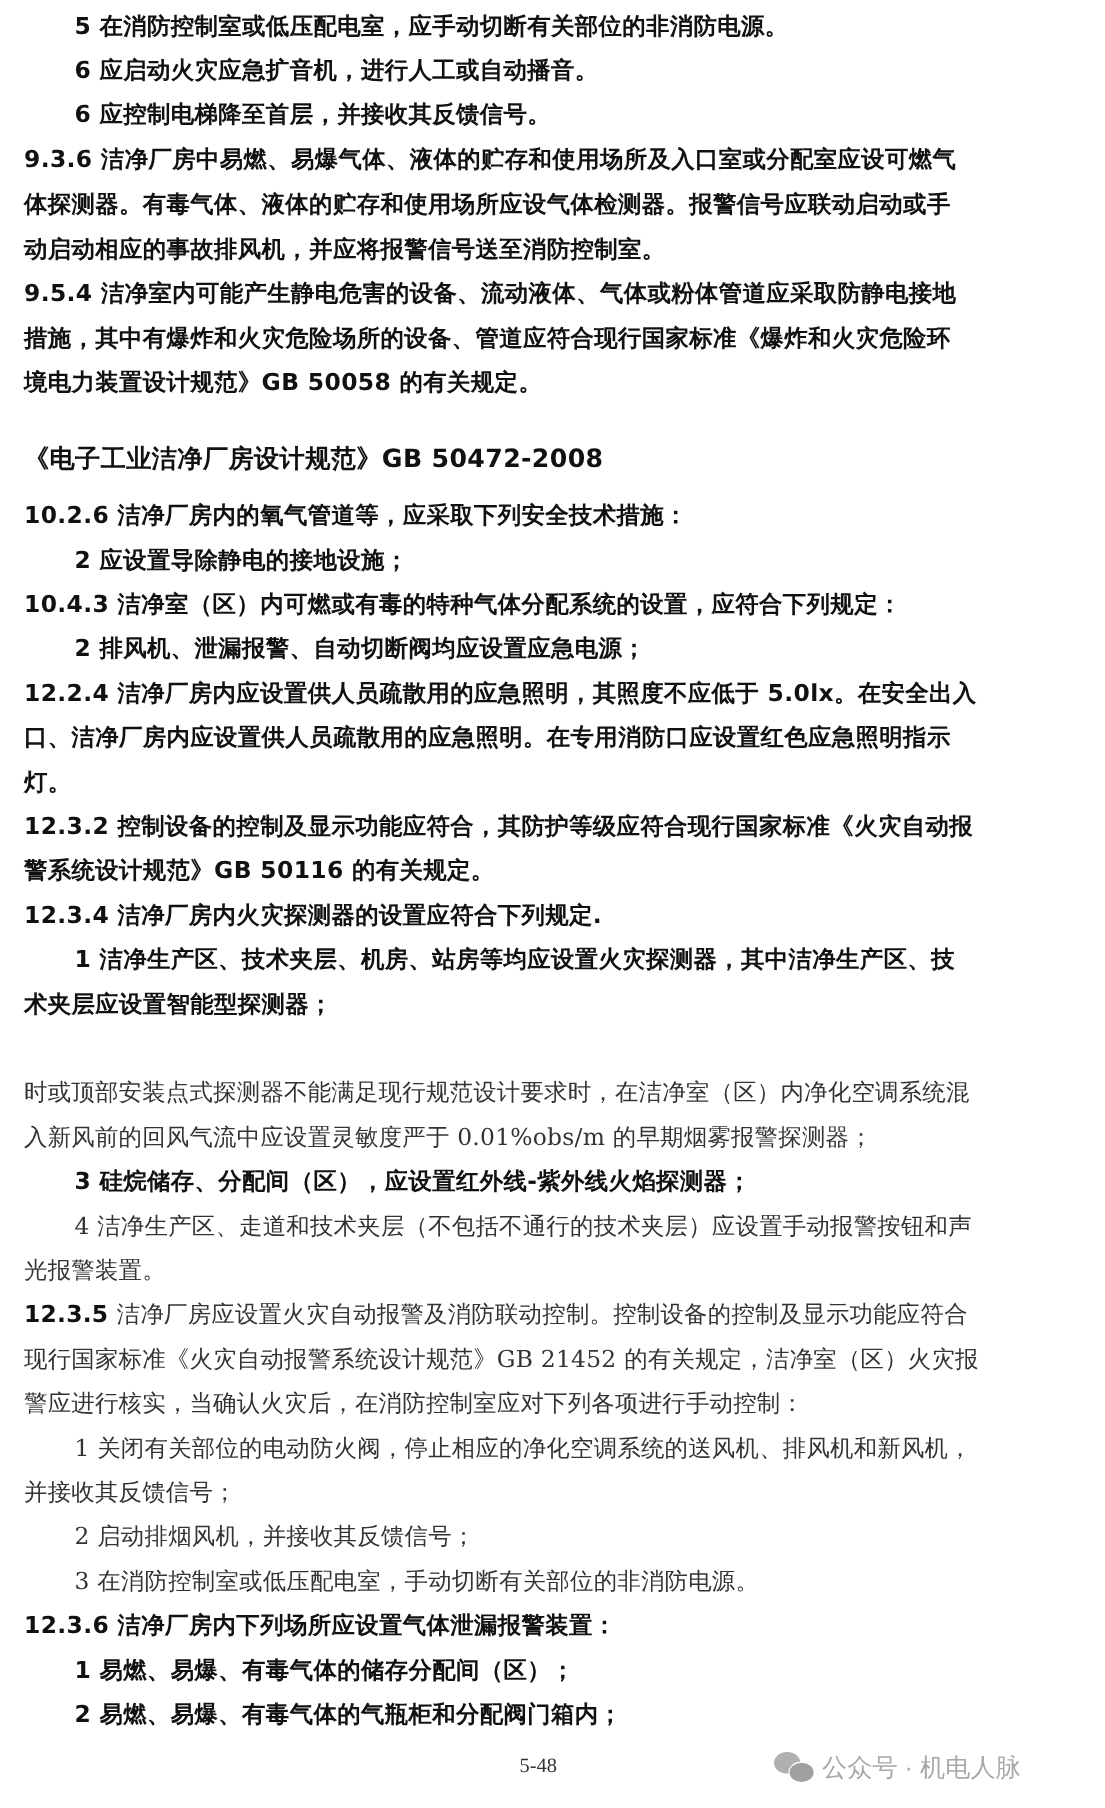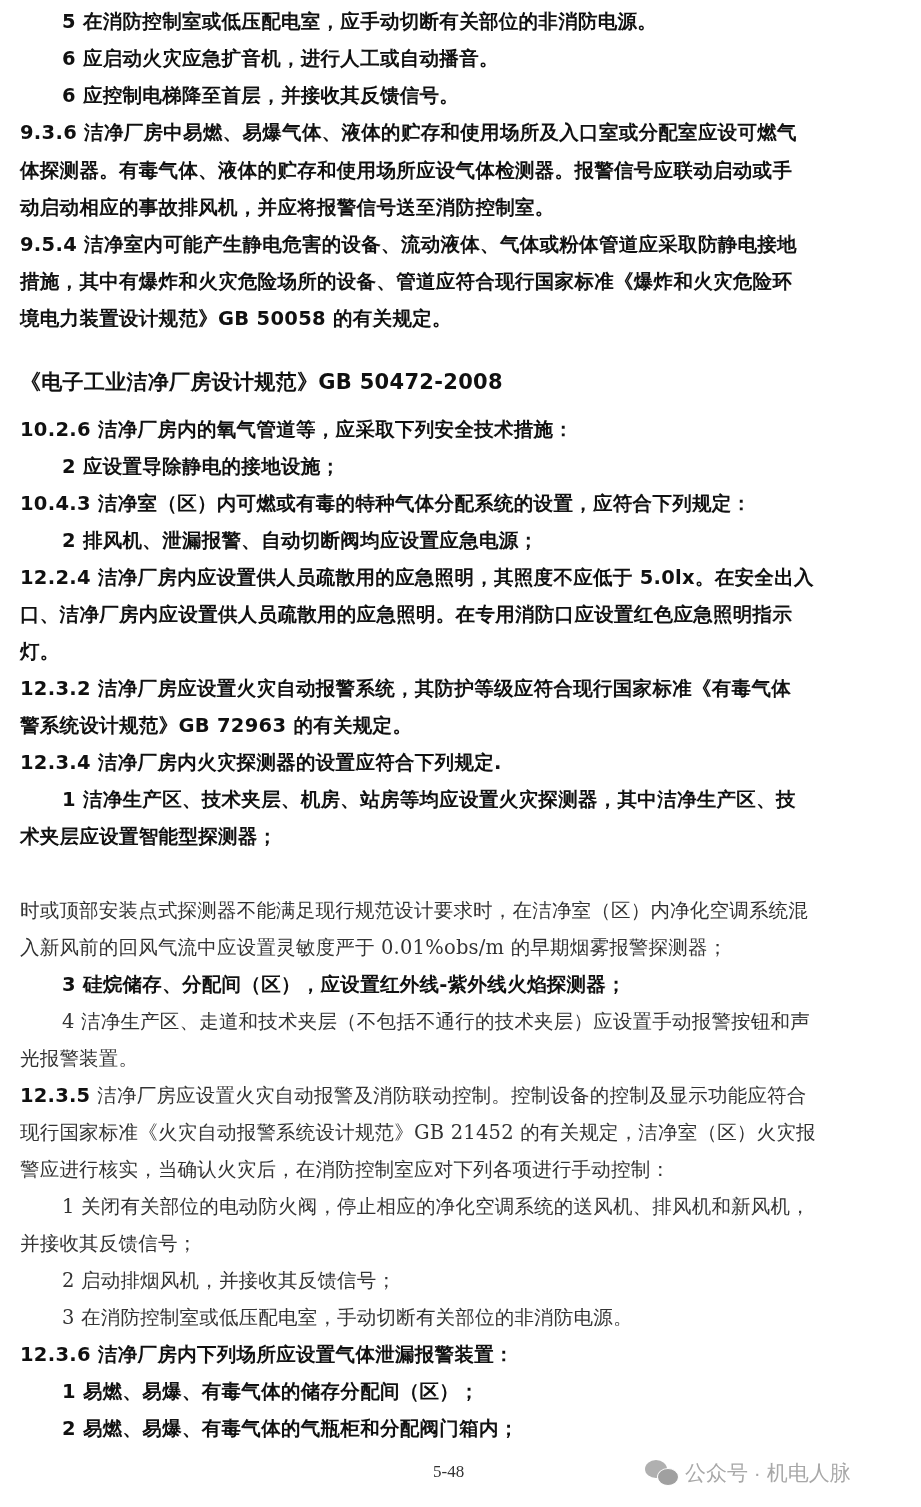--- a/index.html
+++ b/index.html
@@ -45,22 +45,22 @@
     <div class="line heiti" style="top: 270px;">措施，其中有爆炸和火灾危险场所的设备、管道应符合现行国家标准《爆炸和火灾危险环</div>
     <div class="line heiti" style="top: 307px;">境电力装置设计规范》GB 50058 的有关规定。</div>
     <div class="line heiti title" style="top: 370px;">《电子工业洁净厂房设计规范》GB 50472-2008</div>
     <div class="line heiti" style="top: 418px;">10.2.6 洁净厂房内的氧气管道等，应采取下列安全技术措施：</div>
     <div class="line heiti indent" style="top: 455px;">2 应设置导除静电的接地设施；</div>
     <div class="line heiti" style="top: 492px;">10.4.3 洁净室（区）内可燃或有毒的特种气体分配系统的设置，应符合下列规定：</div>
     <div class="line heiti indent" style="top: 529px;">2 排风机、泄漏报警、自动切断阀均应设置应急电源；</div>
     <div class="line heiti" style="top: 566px;">12.2.4 洁净厂房内应设置供人员疏散用的应急照明，其照度不应低于 5.0lx。在安全出入</div>
     <div class="line heiti" style="top: 603px;">口、洁净厂房内应设置供人员疏散用的应急照明。在专用消防口应设置红色应急照明指示</div>
     <div class="line heiti" style="top: 640px;">灯。</div>
-    <div class="line heiti" style="top: 677px;">12.3.2 洁净厂房应设置火灾自动报警系统，其防护等级应符合现行国家标准《有毒气体</div>
-    <div class="line heiti" style="top: 714px;">警系统设计规范》GB 72963 的有关规定。</div>
+    <div class="line heiti" style="top: 677px;">12.3.2 控制设备的控制及显示功能应符合，其防护等级应符合现行国家标准《火灾自动报</div>
+    <div class="line heiti" style="top: 714px;">警系统设计规范》GB 50116 的有关规定。</div>
     <div class="line heiti" style="top: 751px;">12.3.4 洁净厂房内火灾探测器的设置应符合下列规定.</div>
     <div class="line heiti indent" style="top: 788px;">1 洁净生产区、技术夹层、机房、站房等均应设置火灾探测器，其中洁净生产区、技</div>
     <div class="line heiti" style="top: 825px;">术夹层应设置智能型探测器；</div>
     <div class="line songti" style="top: 899px;">时或顶部安装点式探测器不能满足现行规范设计要求时，在洁净室（区）内净化空调系统混</div>
     <div class="line songti" style="top: 936px;">入新风前的回风气流中应设置灵敏度严于 0.01%obs/m 的早期烟雾报警探测器；</div>
     <div class="line heiti indent" style="top: 973px;">3 硅烷储存、分配间（区），应设置红外线-紫外线火焰探测器；</div>
     <div class="line songti indent" style="top: 1010px;">4 洁净生产区、走道和技术夹层（不包括不通行的技术夹层）应设置手动报警按钮和声</div>
     <div class="line songti" style="top: 1047px;">光报警装置。</div>
     <div class="line songti" style="top: 1084px;"><span class="num-bold">12.3.5 </span><span>洁净厂房应设置火灾自动报警及消防联动控制。控制设备的控制及显示功能应符合</span></div>
     <div class="line songti" style="top: 1121px;">现行国家标准《火灾自动报警系统设计规范》GB 21452 的有关规定，洁净室（区）火灾报</div>

